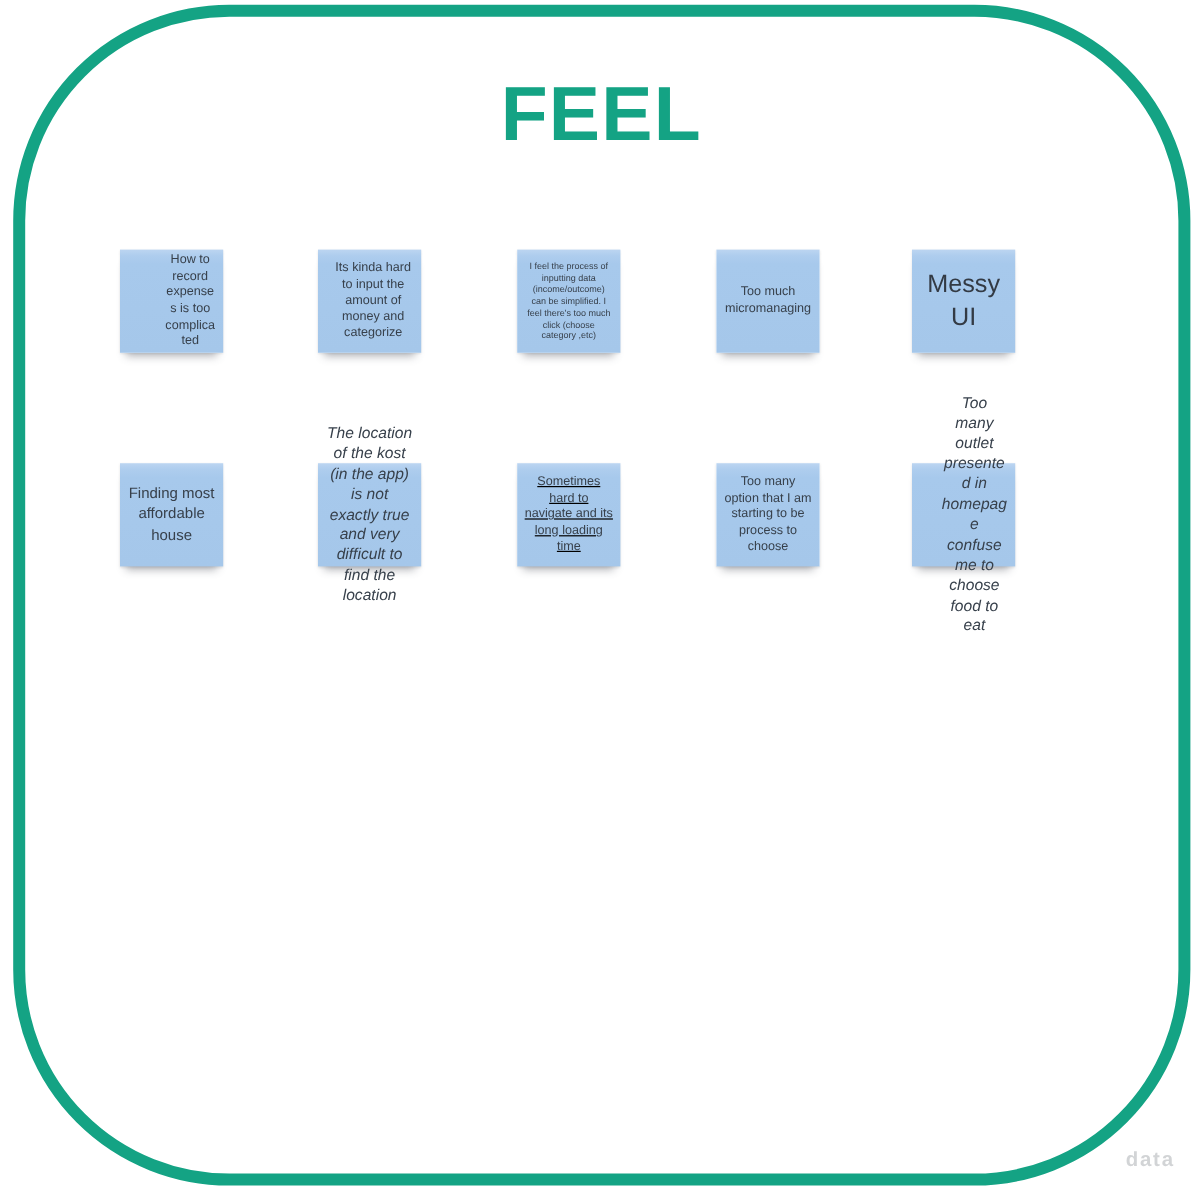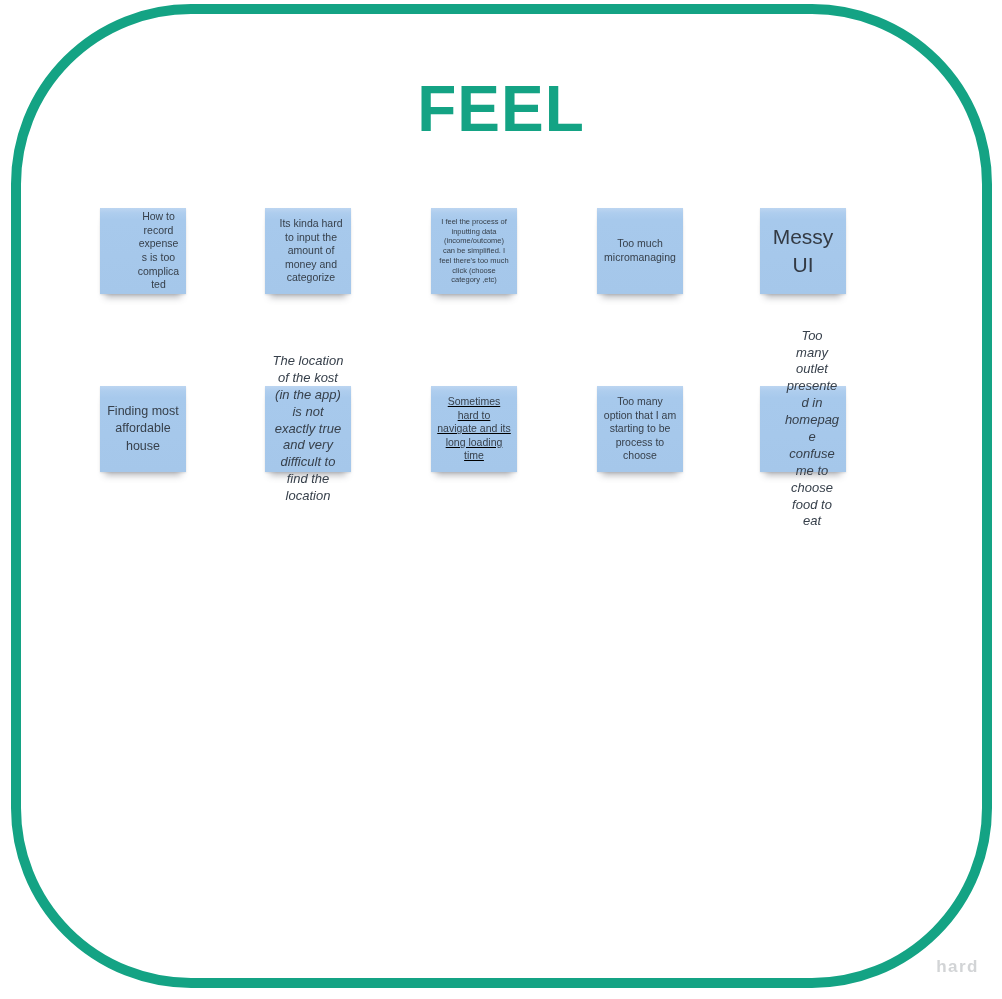--- a/index.html
+++ b/index.html
@@ -28,21 +28,21 @@
     top: 4px;
     width: 981px;
     height: 984px;
     border: 10px solid var(--accent);
     border-radius: 180px;
     background: transparent;
   }
   .title {
     position: absolute;
     left: 0;
-    top: 72px;
+    top: 58px;
     width: 100%;
     text-align: center;
     font-size: 64px;
     font-weight: 800;
     letter-spacing: 1px;
     color: var(--accent);
     font-family: "Liberation Sans", sans-serif;
   }
   .note {
     position: absolute;
@@ -109,14 +109,14 @@
       <div class="note size-md" style="left: 431px; top: 386px; text-decoration: underline;">
         <span class="note-text">Sometimes hard to navigate and its long loading time</span>
       </div>
       <div class="note size-md" style="left: 597px; top: 386px;">
         <span class="note-text">Too many option that I am starting to be process to choose</span>
       </div>
       <div class="note size-sm" style="left: 760px; top: 386px; padding-left: 24px;">
         <span class="note-text">Too many outlet presented in homepage confuse me to choose food to eat</span>
       </div>
     </div>
-  <div class="watermark">hard</div>
+  <div class="watermark">data</div>
 </div>
 
 </body></html>

